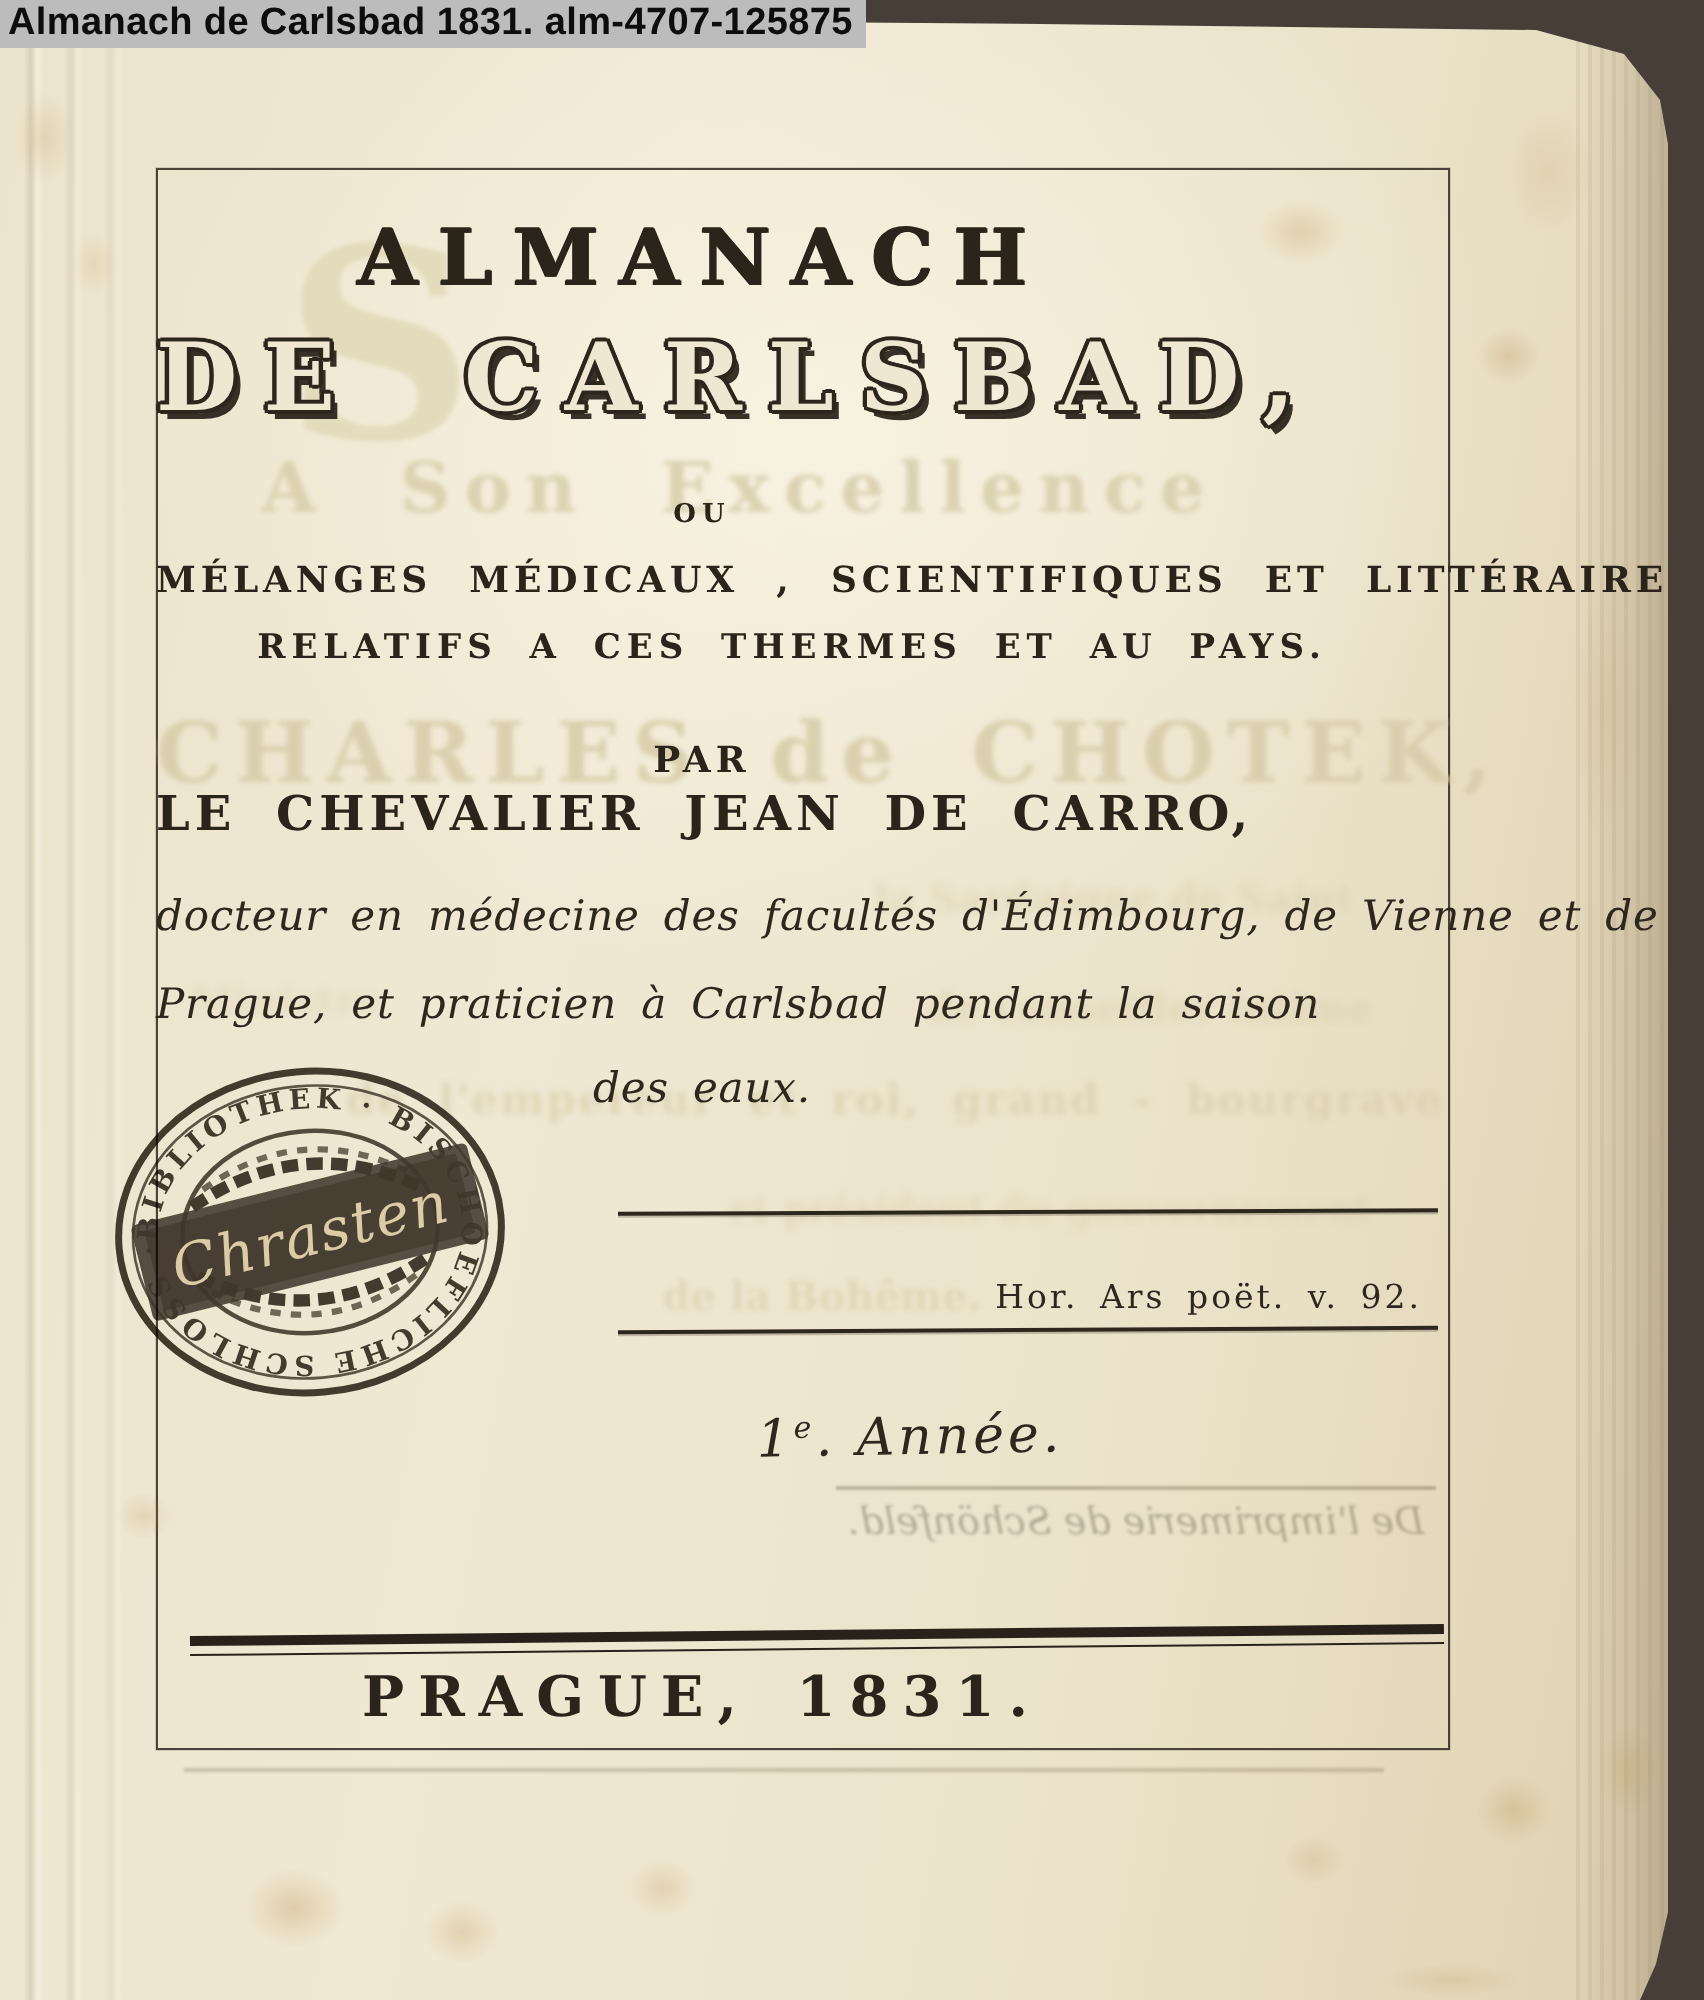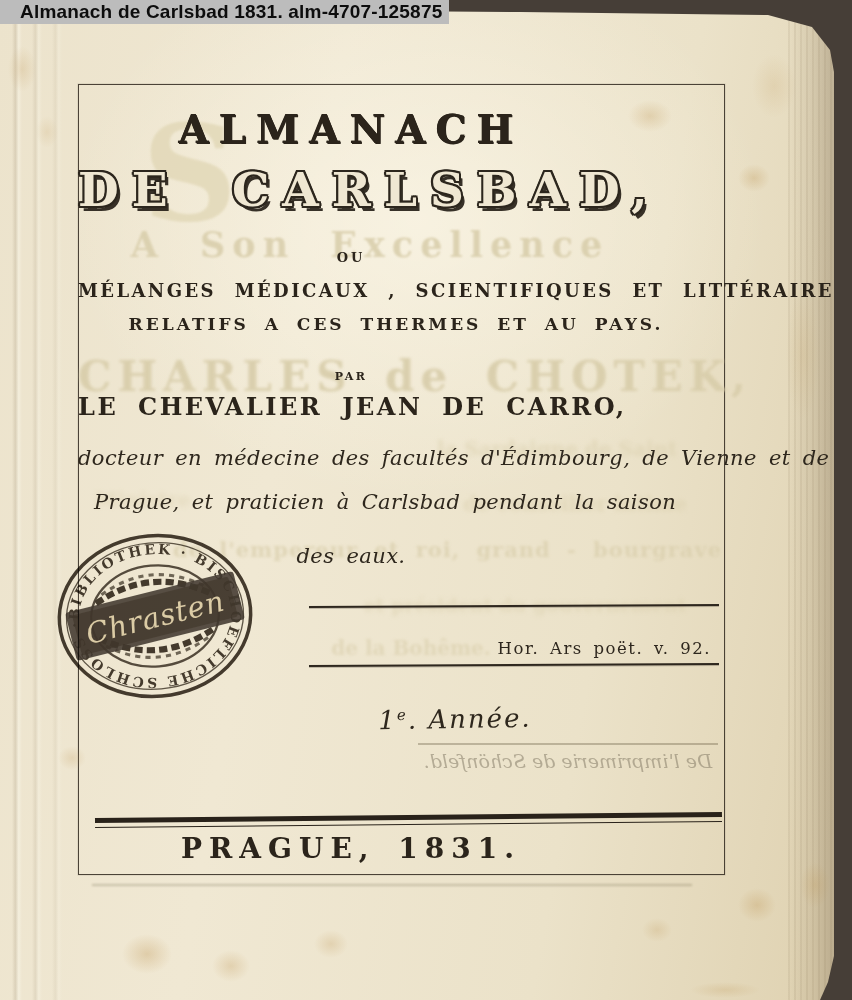--- a/index.html
+++ b/index.html
@@ -26,21 +26,21 @@
   }
   .crease{position:absolute;top:0;height:100%;width:10px;
     background:linear-gradient(to right, rgba(0,0,0,0), rgba(120,100,70,.16), rgba(255,255,245,.35), rgba(0,0,0,0));}
   .crease.c1{left:12px;} .crease.c2{left:32px;opacity:.7;} .crease.c3{left:52px;opacity:.45;}
 
   
   .catalog-label{
     position:absolute;left:0;top:0;z-index:40;
     background:#bcbcbc;color:#0d0d0d;
     font-family:"Liberation Sans", sans-serif;font-weight:bold;
-    font-size:19px;line-height:23px;padding:0 7px 1px 20px;
+    font-size:19px;line-height:23px;padding:0 7px 1px 4px;
     letter-spacing:.2px;white-space:nowrap;
   }
 
   
   .frame{
     position:absolute;left:78px;top:84px;width:645px;height:789px;
     border:1.6px solid rgba(46,38,28,.85);
     box-shadow:0 0 0 .5px rgba(46,38,28,.15);
   }
   .content{position:absolute;left:78px;top:84px;width:546px;height:789px;z-index:10;}
@@ -50,24 +50,24 @@
     text-shadow:.6px .6px 0 #2b241b, -.4px .4px 0 #2b241b;}
   .t-carlsbad{top:78px;font-size:47px;font-weight:bold;letter-spacing:13px;word-spacing:22px;
     color:#efe7d2;
     text-shadow:
       -1.6px -1.6px 0 #2c261d, 1.6px -1.6px 0 #2c261d, -1.6px 1.6px 0 #2c261d, 1.6px 1.6px 0 #2c261d,
       -2.2px 0 0 #2c261d, 2.2px 0 0 #2c261d, 0 -2.2px 0 #2c261d, 0 2.2px 0 #2c261d,
       3.5px 4.5px 0 rgba(44,38,29,.95);}
   .t-ou{top:166px;font-size:13px;font-weight:bold;letter-spacing:3px;}
   .t-sub1{top:196px;font-size:18px;font-weight:bold;letter-spacing:2.4px;word-spacing:10px;}
   .t-sub2{top:230px;font-size:17px;font-weight:bold;letter-spacing:3px;word-spacing:7px;padding-left:45px;}
-  .t-par{top:286px;font-size:11px;font-weight:bold;letter-spacing:2.5px;}
+  .t-par{top:286px;font-size:18px;font-weight:bold;letter-spacing:2.5px;}
   .t-author{top:308px;font-size:24px;font-weight:bold;letter-spacing:2.5px;word-spacing:9px;}
   .script{font-style:italic;font-size:21px;color:#2e271d;letter-spacing:.4px;word-spacing:5px;}
-  .t-d1{top:362px;} .t-d2{top:406px;margin-left:16px;} .t-d3{top:448px;margin-top:12px;}
+  .t-d1{top:362px;} .t-d2{top:406px;} .t-d3{top:448px;}
 
   .quote-rule{position:absolute;left:231px;width:410px;height:2px;background:#2e271e;
     box-shadow:0 1px 0 rgba(46,39,30,.25);} 
   .qr-top{top:521px;transform:rotate(-.25deg);}
   .qr-bottom{top:580px;transform:rotate(-.3deg);}
   .t-quote{top:530px;left:231px;width:410px;font-size:17.5px;letter-spacing:1px;word-spacing:4px;color:#2e271e;}
   .t-quote-src{top:555px;left:231px;width:402px;text-align:right;font-size:16.5px;letter-spacing:1.5px;word-spacing:4px;color:#2e271e;}
 
   .t-edition{top:620px;left:252px;width:250px;text-align:center;font-style:italic;
     font-size:26px;letter-spacing:2px;color:#2e271d;transform:rotate(-1deg);}

